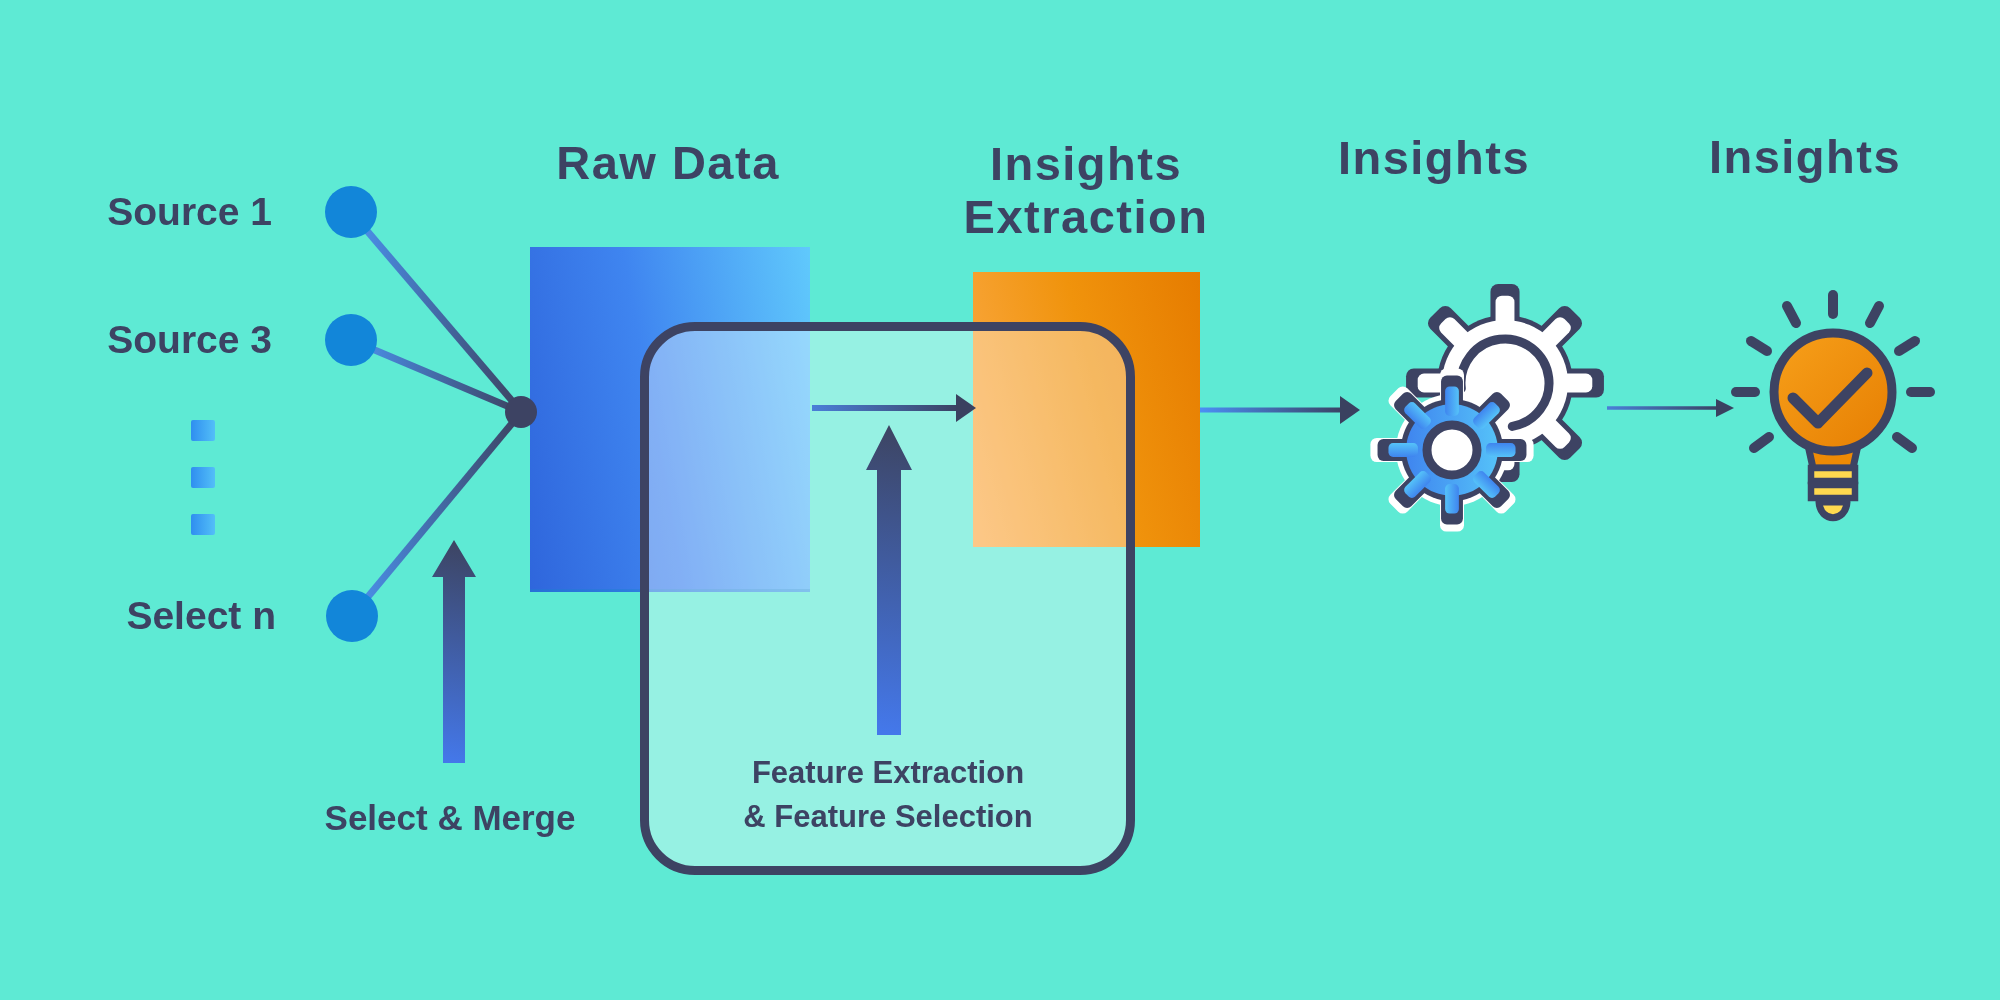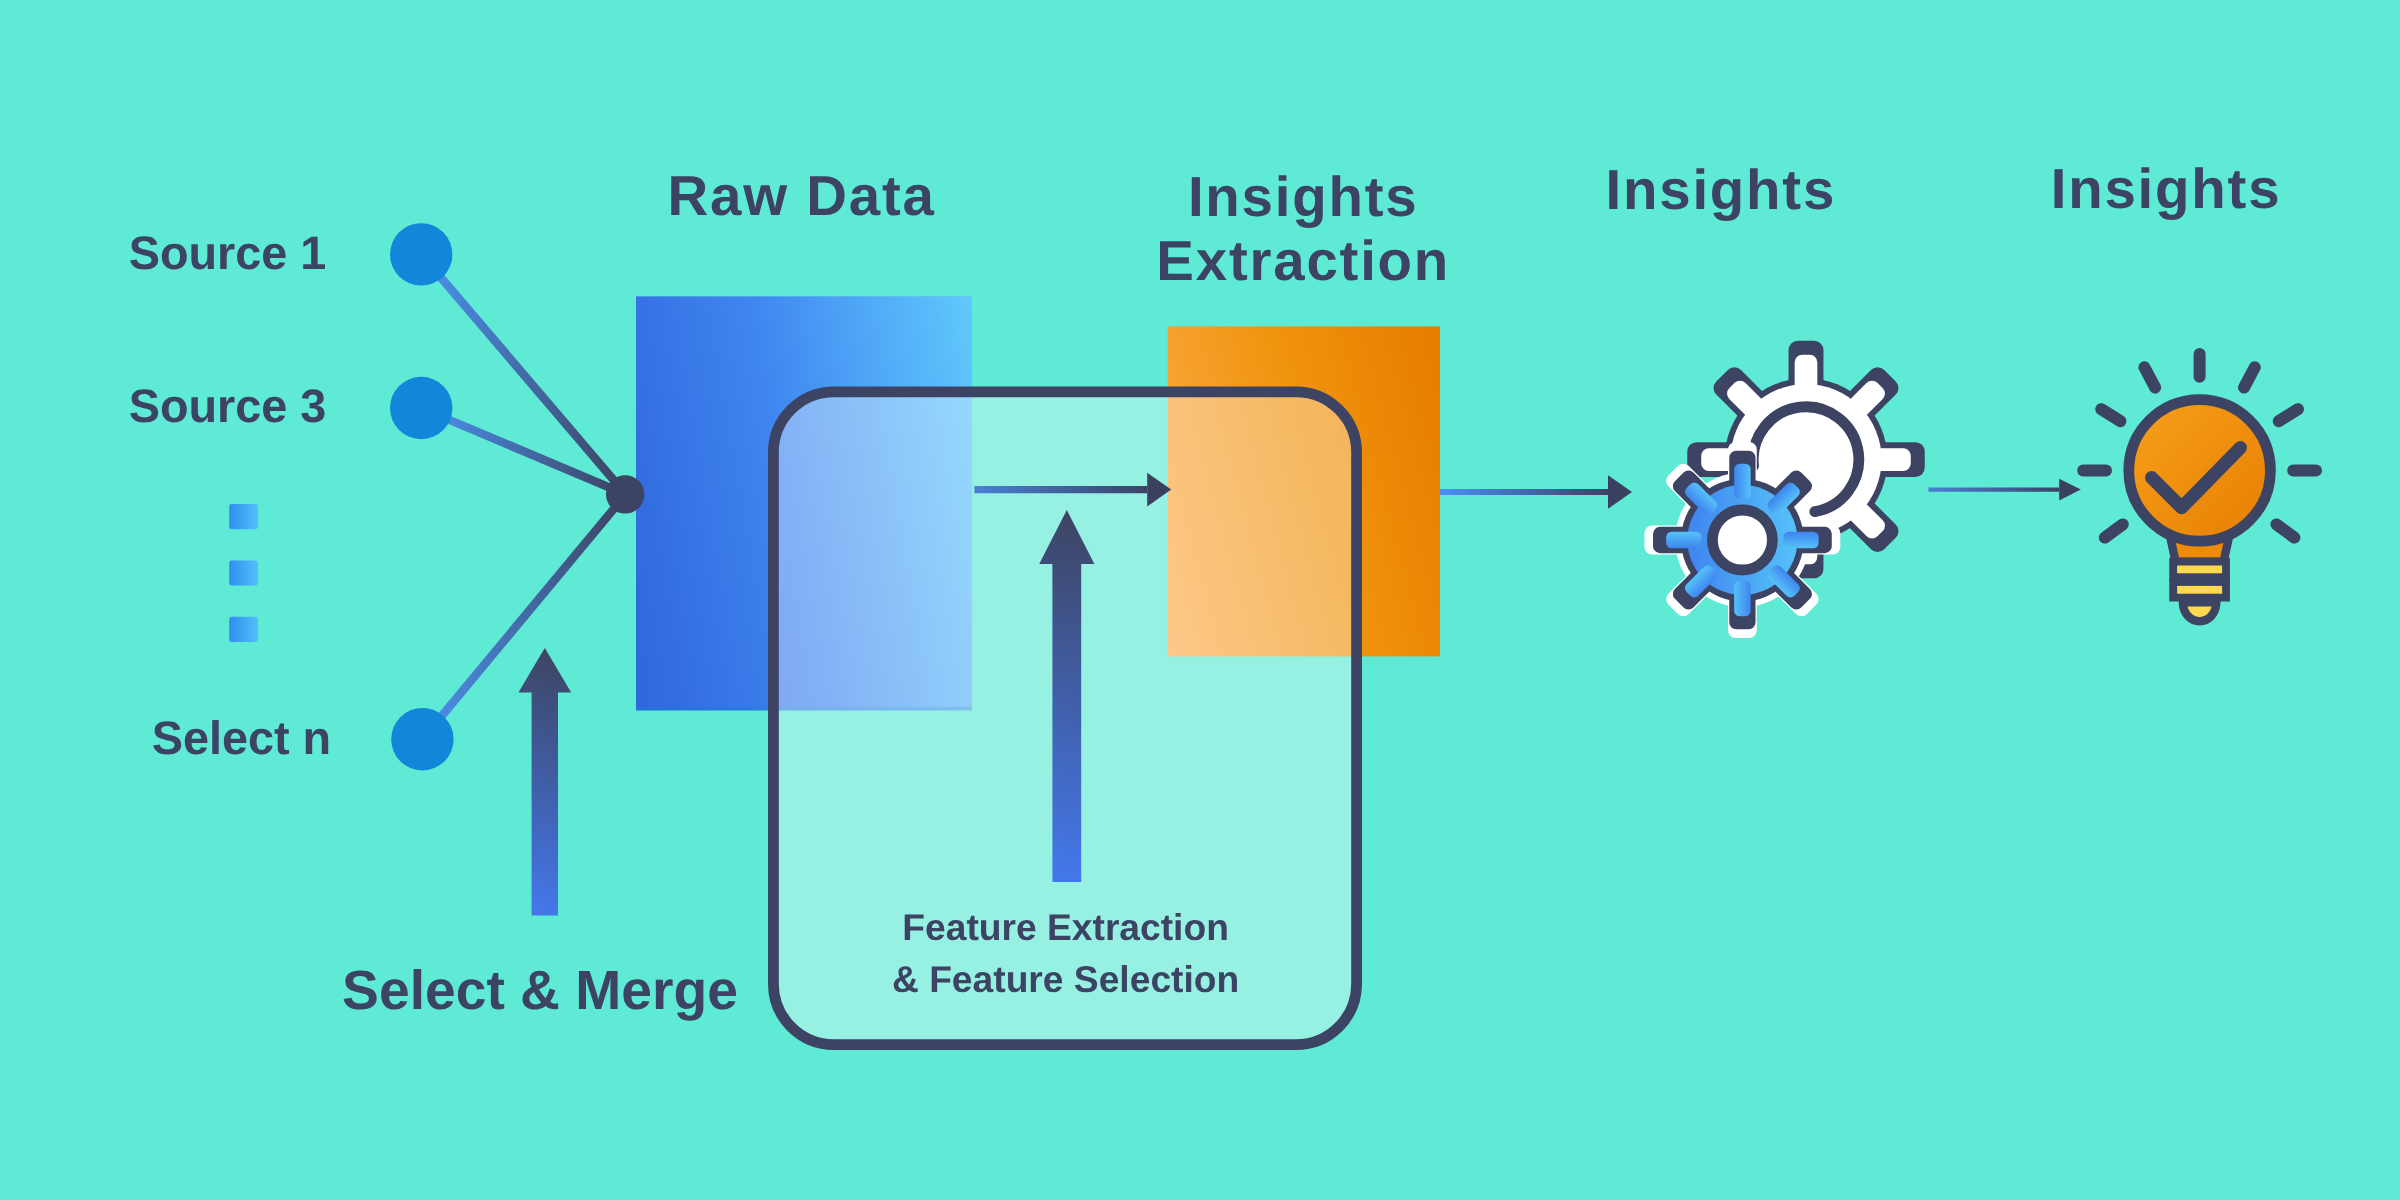--- a/index.html
+++ b/index.html
@@ -179,19 +179,19 @@
     <div>Insights</div>
     <div>Extraction</div>
   </div>
   <div class="hdr" style="left:1434px;top:131px;">Insights</div>
   <div class="hdr" style="left:1805px;top:130px;">Insights</div>
 
   <div class="srcLabel" style="top:190px;">Source 1</div>
   <div class="srcLabel" style="top:318px;">Source 3</div>
   <div class="srcLabel" style="top:594px;left:64px;">Select n</div>
 
-  <div class="annot" style="left:450px;top:798px;font-size:46px;">Select &amp; Merge</div>
+  <div class="annot" style="left:450px;top:798px;font-size:35px;">Select &amp; Merge</div>
   <div class="annot" style="left:888px;top:751px;font-size:31px;line-height:44px;">
     <div>Feature Extraction</div>
     <div>&amp; Feature Selection</div>
   </div>
 
 </div>
 
 </body></html>

